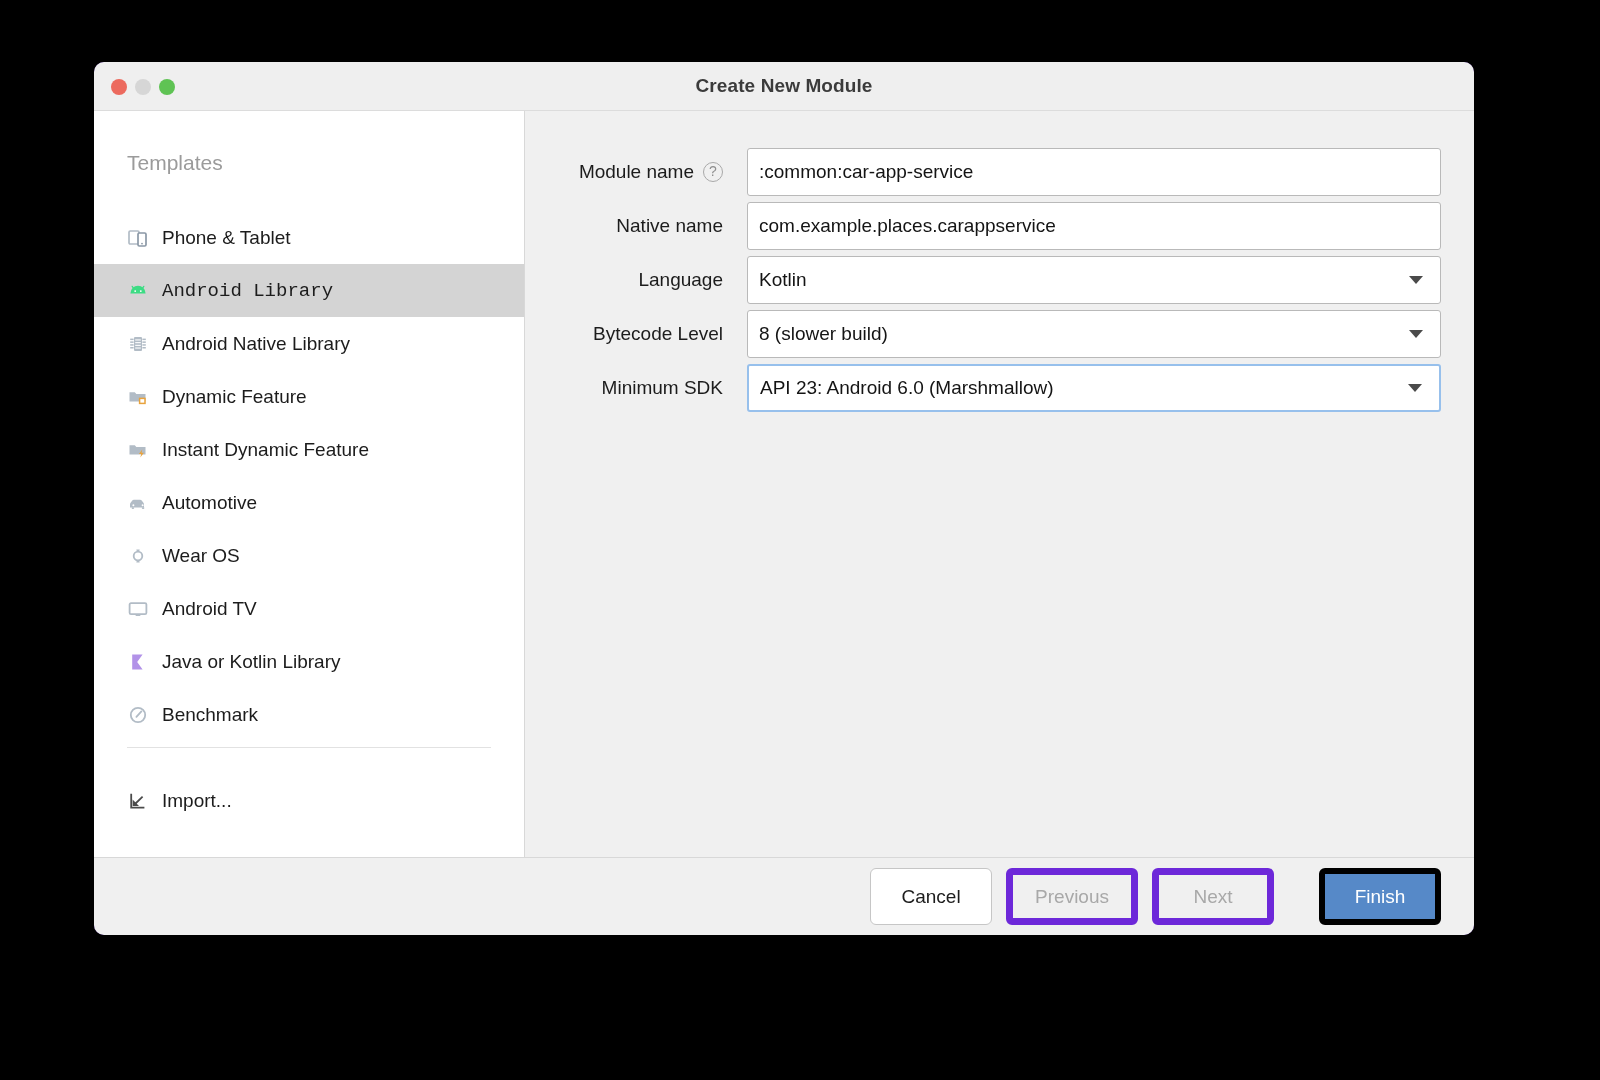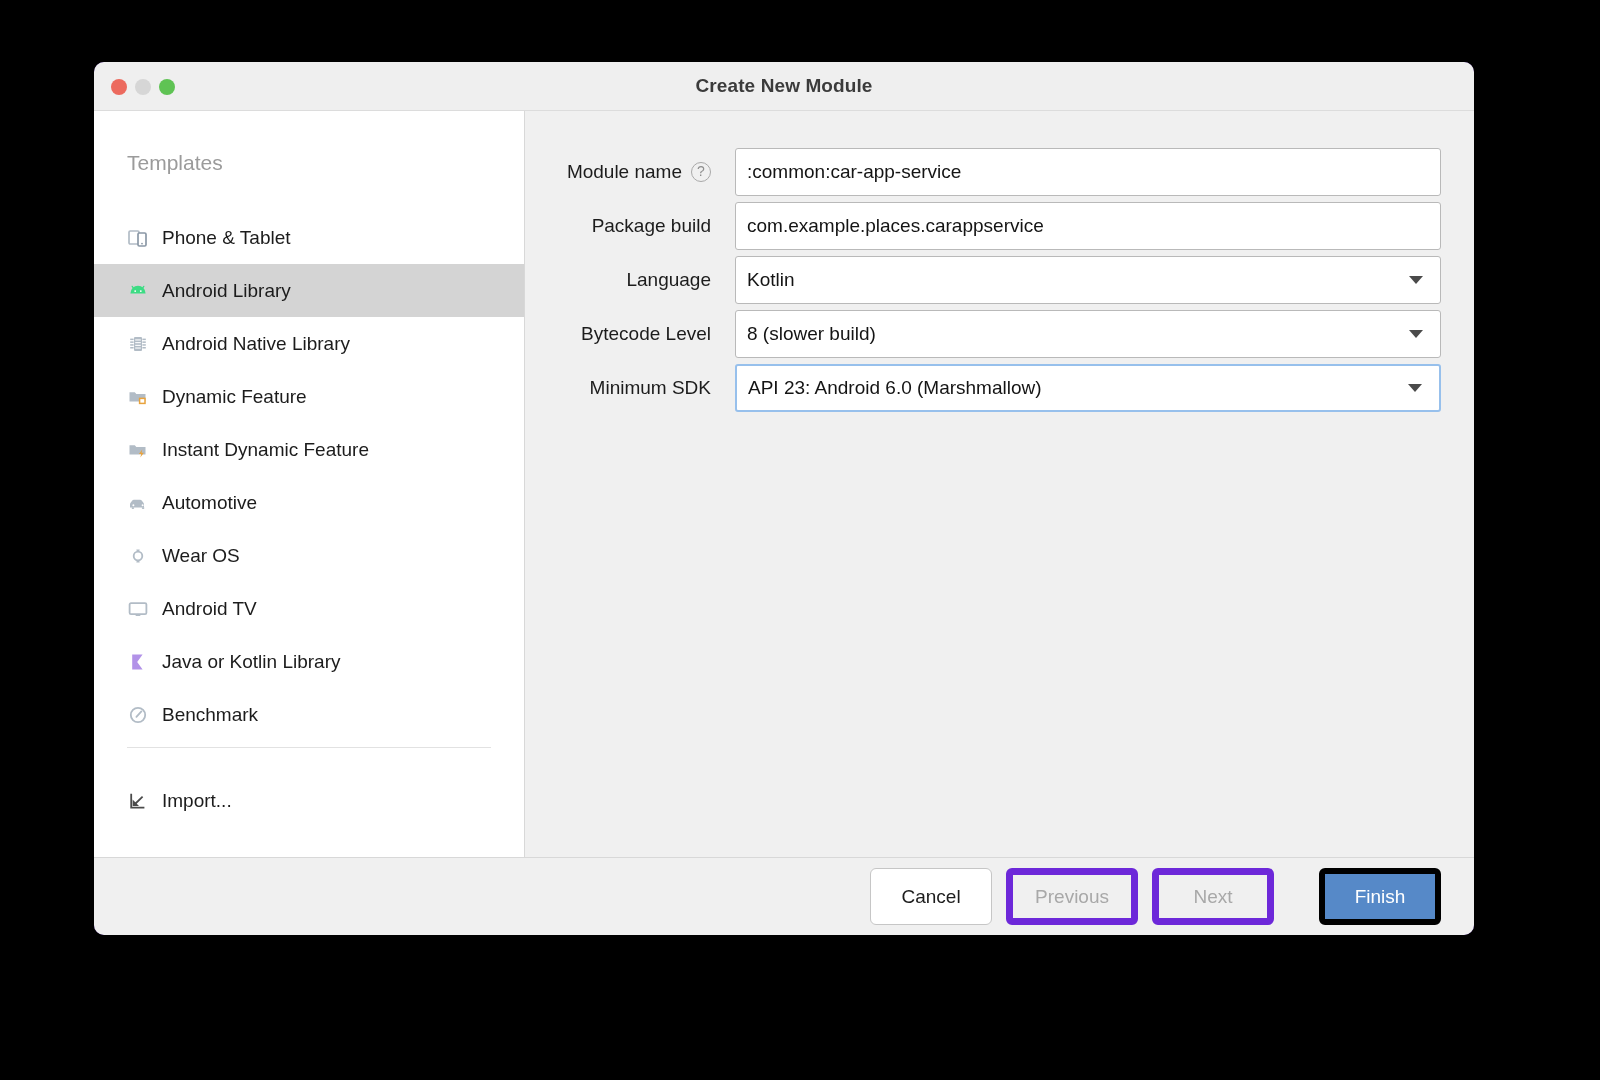--- a/index.html
+++ b/index.html
@@ -93,21 +93,21 @@
     flex-direction: column;
   }
   .tmpl-item {
     height: 53px;
     display: flex;
     align-items: center;
     padding-left: 33px;
     gap: 13px;
     cursor: default;
   }
-  .tmpl-item.selected { background: #d4d4d4; }
+  .tmpl-item.selected { background: #d4d4d4; font-family: Liberation Mono, monospace; }
   .tmpl-label {
     font-size: 19px;
     color: #1c1c1c;
   }
   .tmpl-icon {
     width: 22px; height: 22px;
     flex: 0 0 22px;
     display: flex;
     align-items: center;
     justify-content: center;
@@ -129,21 +129,21 @@
     margin-bottom: 30px;
     margin-top: 26px;
     cursor: default;
   }
   #import-label { font-size: 19px; color: #1c1c1c; }
 
   
   #main {
     flex: 1 1 auto;
     background: #f0f0f0;
-    padding: 40px 33px 0 32px;
+    padding: 40px 33px 0 44px;
   }
   .form-row {
     display: flex;
     align-items: center;
     margin-bottom: 13px;
     height: 41px;
   }
   .form-label-wrap {
     width: 178px;
     flex: 0 0 178px;
@@ -402,21 +402,21 @@
           <span class="form-label">Module name</span>
           <span class="help-icon">?</span>
         </div>
         <div class="field">
           <span class="value">:common:car-app-service</span>
         </div>
       </div>
 
       <div class="form-row">
         <div class="form-label-wrap">
-          <span class="form-label">Package build</span>
+          <span class="form-label">Native name</span>
         </div>
         <div class="field">
           <span class="value">com.example.places.carappservice</span>
         </div>
       </div>
 
       <div class="form-row">
         <div class="form-label-wrap">
           <span class="form-label">Language</span>
         </div>

